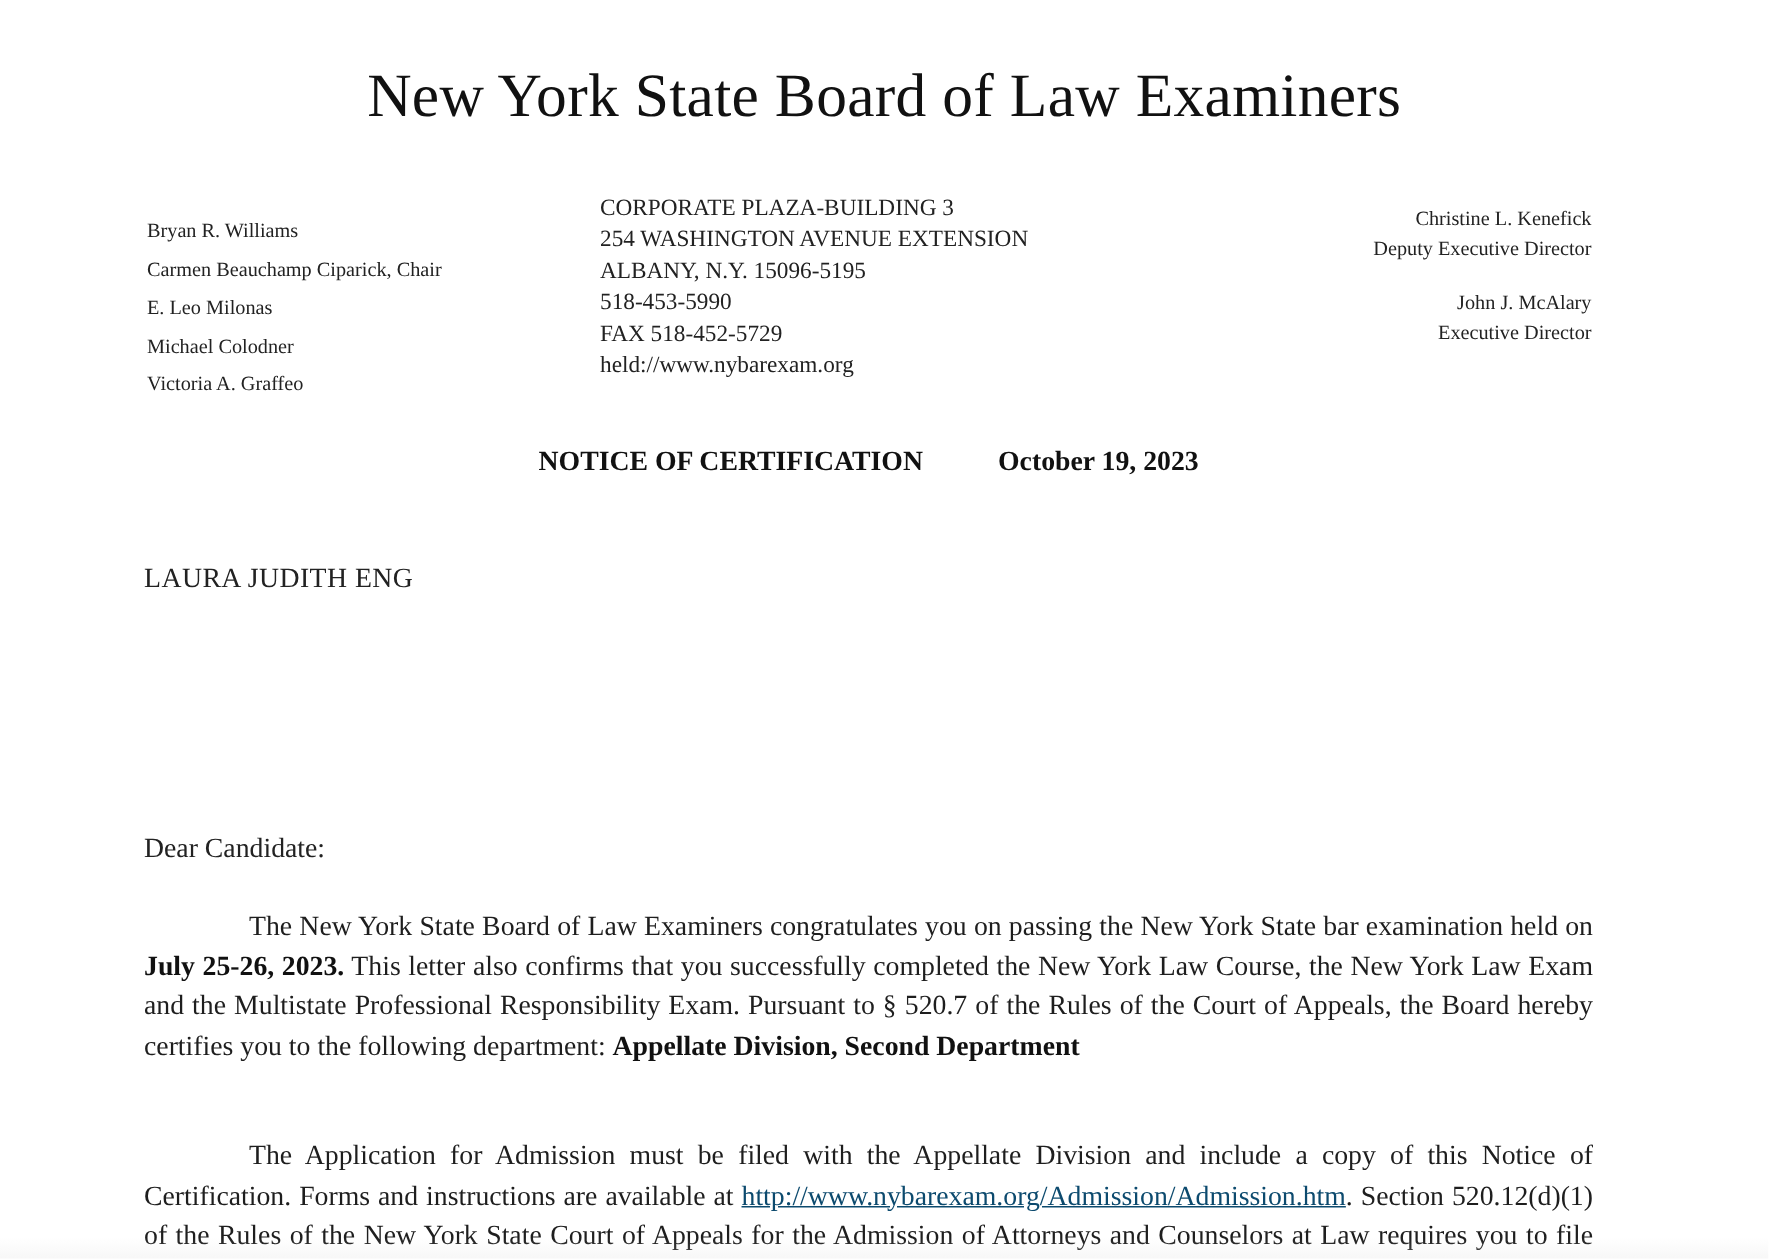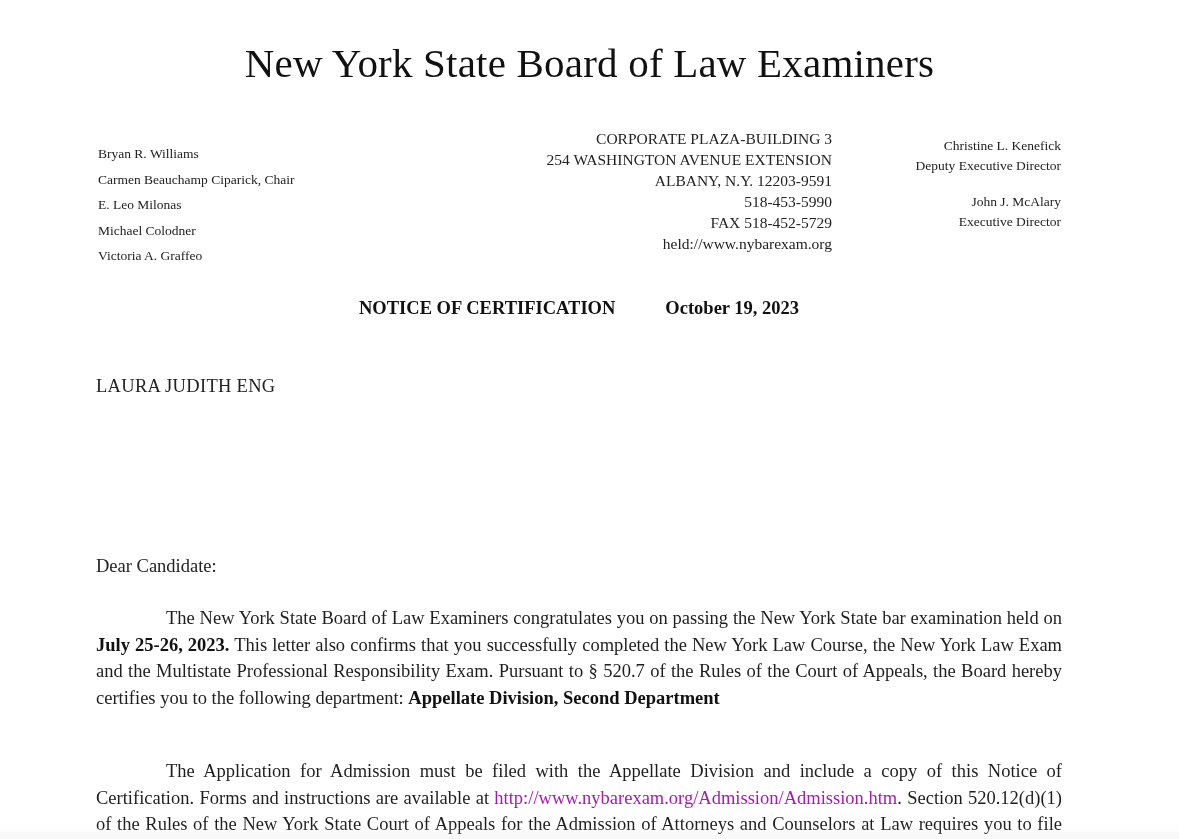--- a/index.html
+++ b/index.html
@@ -37,21 +37,21 @@
     top: 125px;
     font-size: 13.5px;
     line-height: 25.5px;
     color: #222;
   }
   .center-col {
     position: absolute;
     left: 400px;
     width: 432px;
     top: 112px;
-    text-align: right;
+    text-align: left;
     font-size: 15.5px;
     line-height: 21px;
     color: #222;
   }
   .right-col {
     position: absolute;
     right: 118px;
     top: 120px;
     text-align: right;
     font-size: 13.5px;
@@ -90,21 +90,21 @@
     width: 966px;
     font-size: 18.5px;
     line-height: 26.5px;
     text-align: justify;
     color: #1e1e1e;
   }
   .para .indent { display: inline-block; width: 70px; }
   .p1 { top: 589px; }
   .p2 { top: 742px; }
   .para b { color: #111; }
-  .link { color: #a21caf; }
+  .link { text-decoration: underline; color: #0c4a6e; }
   .bottom-fade {
     position: absolute;
     left: 0; right: 0;
     bottom: 0;
     height: 30px;
     background: linear-gradient(to bottom, rgba(235,235,235,0) 0%, rgba(225,225,225,0.55) 100%);
     pointer-events: none;
   }
 </style>
 </head>
@@ -118,21 +118,21 @@
     <div>Bryan R. Williams</div>
     <div>Carmen Beauchamp Ciparick, Chair</div>
     <div>E. Leo Milonas</div>
     <div>Michael Colodner</div>
     <div>Victoria A. Graffeo</div>
   </div>
 
   <div class="center-col">
     <div>CORPORATE PLAZA-BUILDING 3</div>
     <div>254 WASHINGTON AVENUE EXTENSION</div>
-    <div>ALBANY, N.Y. 12203-9591</div>
+    <div>ALBANY, N.Y. 15096-5195</div>
     <div>518-453-5990</div>
     <div>FAX 518-452-5729</div>
     <div>held://www.nybarexam.org</div>
   </div>
 
   <div class="right-col">
     <div class="block">
       <div>Christine L. Kenefick</div>
       <div>Deputy Executive Director</div>
     </div>

